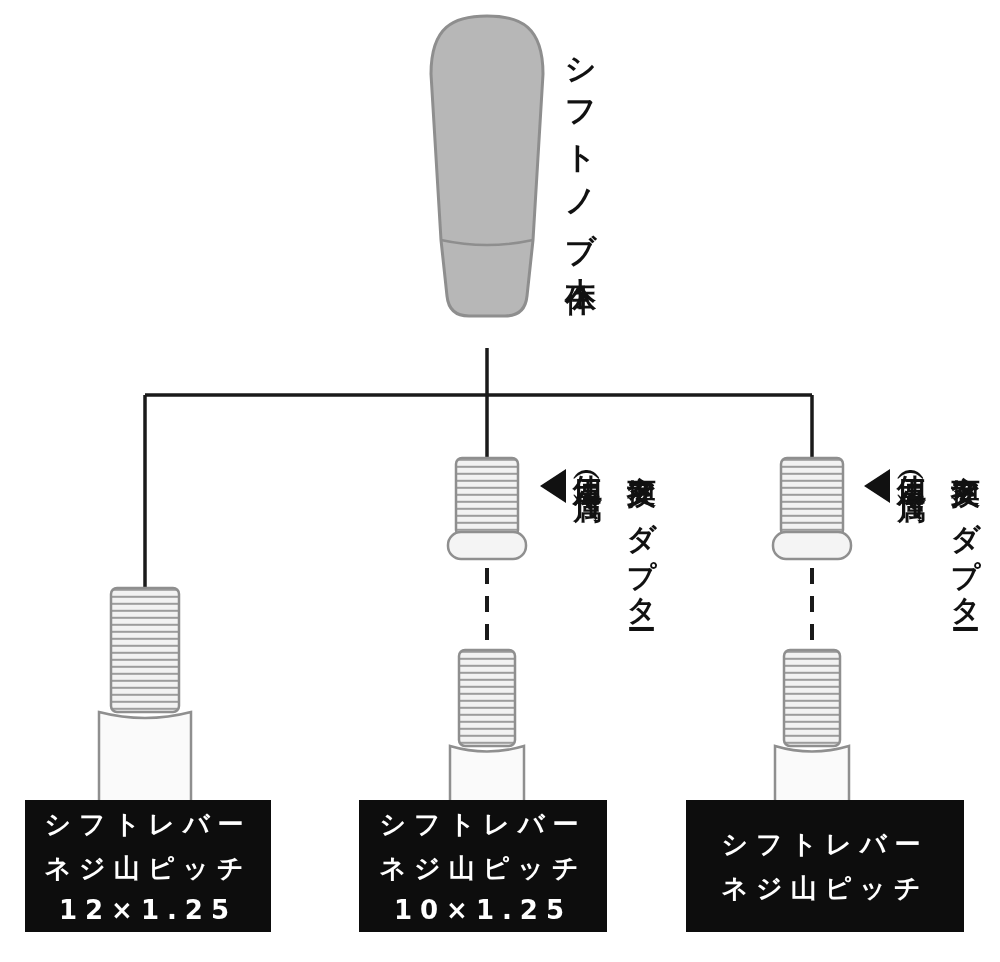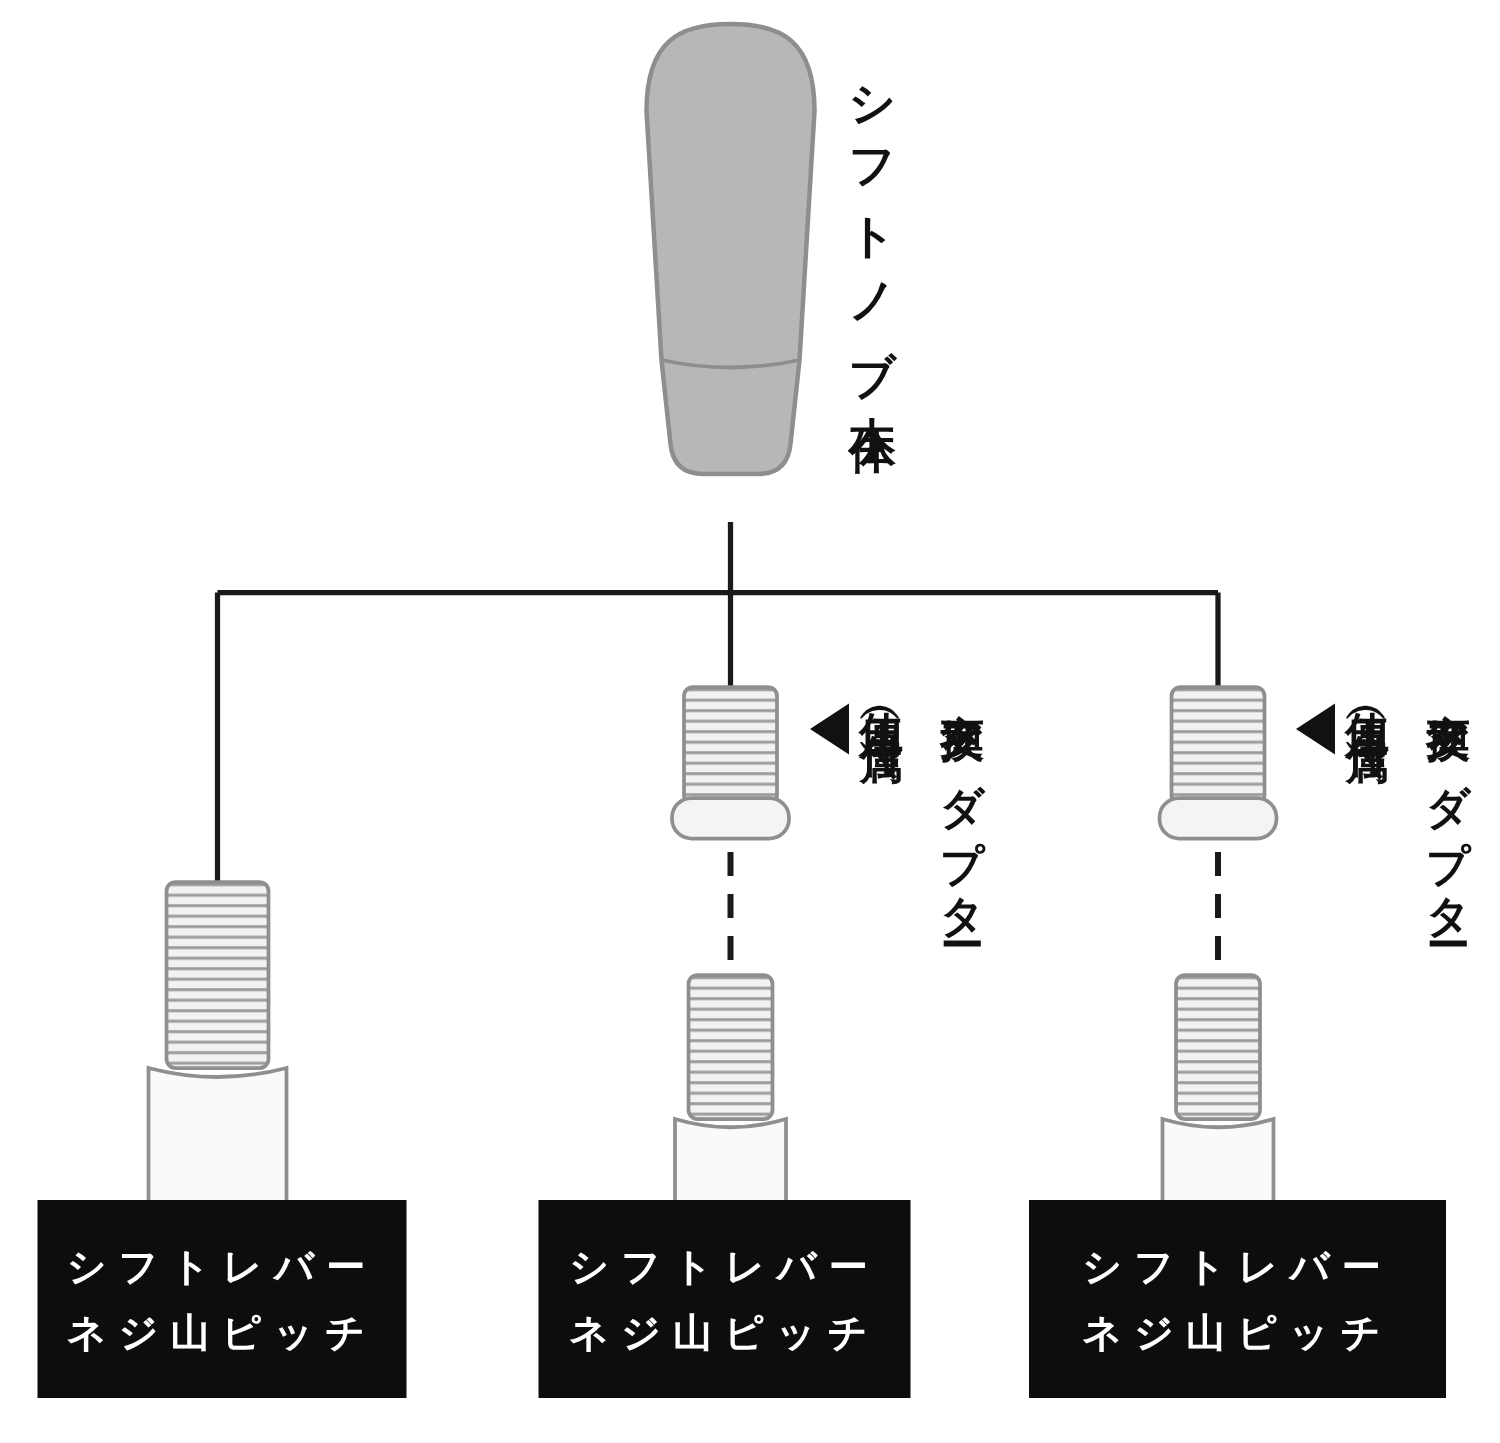--- a/index.html
+++ b/index.html
@@ -104,25 +104,27 @@
   </div>
 
   <div class="vtext adapter-note right">
     <div>変換アダプター</div>
     <div>使用（付属）</div>
   </div>
 
   <div class="label-box box-1">
     <div class="line">シフトレバー</div>
     <div class="line">ネジ山ピッチ</div>
+    <div class="line">12×1.25</div>
   </div>
 
   <div class="label-box box-2">
     <div class="line">シフトレバー</div>
     <div class="line">ネジ山ピッチ</div>
+    <div class="line">10×1.25</div>
   </div>
 
   <div class="label-box box-3">
     <div class="line">シフトレバー</div>
     <div class="line">ネジ山ピッチ</div>
   </div>
 
 </div>
 
 </body></html>

